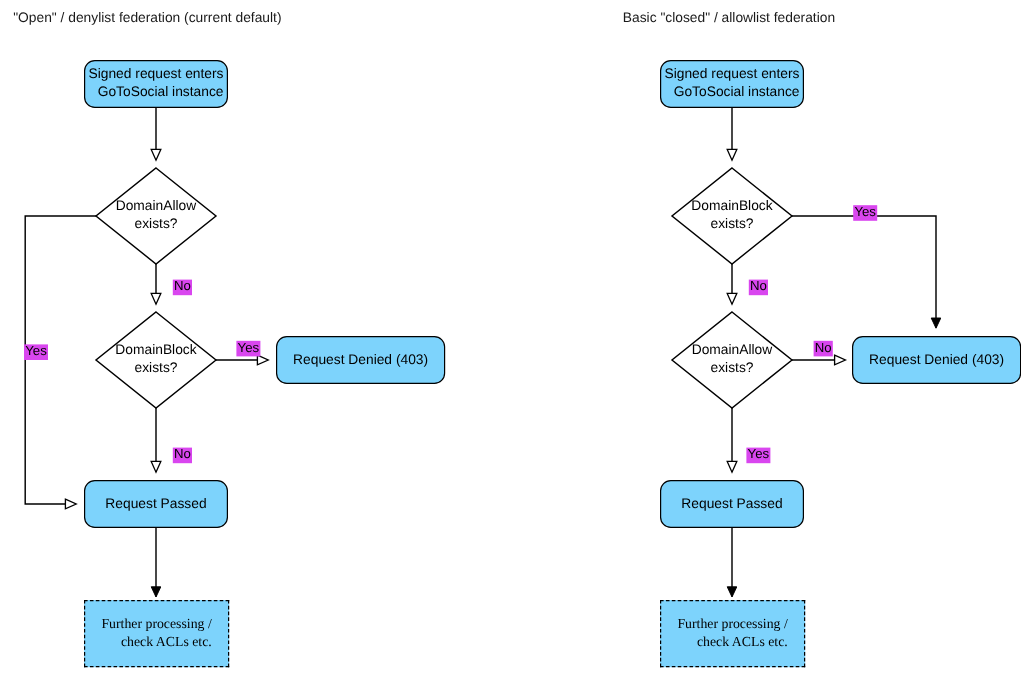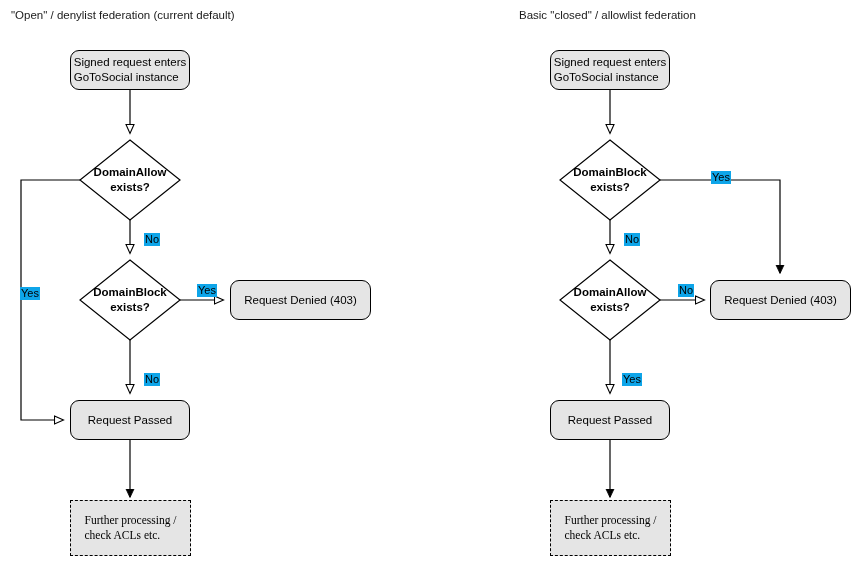--- a/index.html
+++ b/index.html
@@ -23,25 +23,25 @@
   }
   #title-left{left:11px;top:8px;}
   #title-right{left:519px;top:8px;}
 
   .node{
     position:absolute;
     box-sizing:border-box;
     display:flex;
     align-items:center;
     justify-content:center;
-    text-align:left;
+    text-align:right;
     font-size:11.5px;
     line-height:15px;
     color:#000;
-    background:#e5e5e5;
+    background:#7dd3fc;
     white-space:pre-line;
   }
   .rounded{
     border:1.2px solid #000;
     border-radius:9px;
   }
   .dashed{
     border:1.3px dashed #000;
     border-radius:0;
     font-family:Liberation Serif, serif;
@@ -50,28 +50,27 @@
     position:absolute;
     display:flex;
     align-items:center;
     justify-content:center;
     text-align:center;
     font-size:11.5px;
     line-height:15px;
     white-space:pre-line;
     color:#000;
     pointer-events:none;
-    font-weight:bold;
   }
   .edge-label{
     position:absolute;
     font-size:11px;
     line-height:13px;
     color:#000;
-    background:#0ea5e9;
+    background:#d946ef;
     padding:0 1px;
     white-space:nowrap;
   }
 </style>
 </head>
 <body>
 
 <div class="canvas">
 
   <svg class="svg-layer" viewBox="0 0 851 561" width="851" height="561" xmlns="http://www.w3.org/2000/svg">

